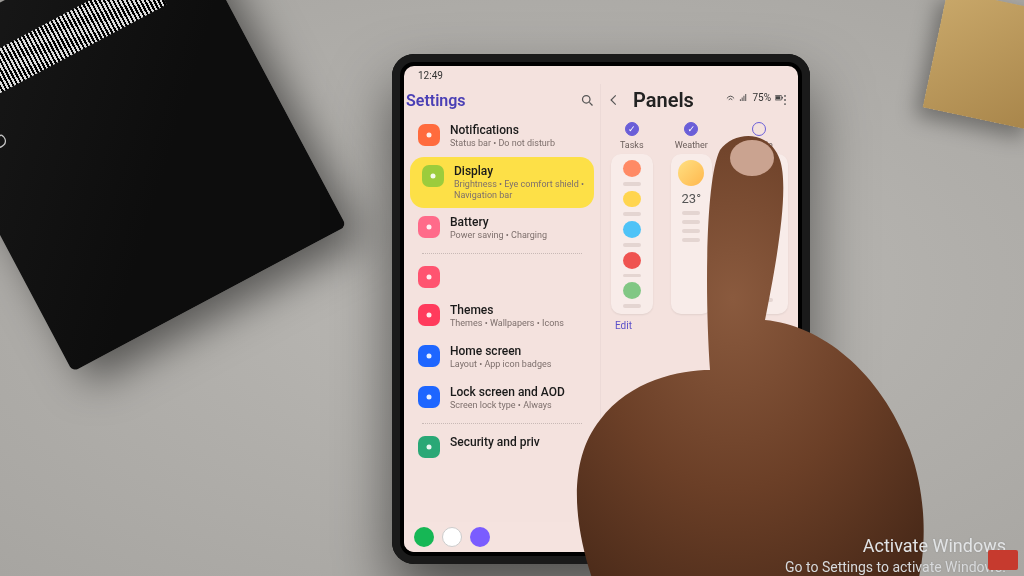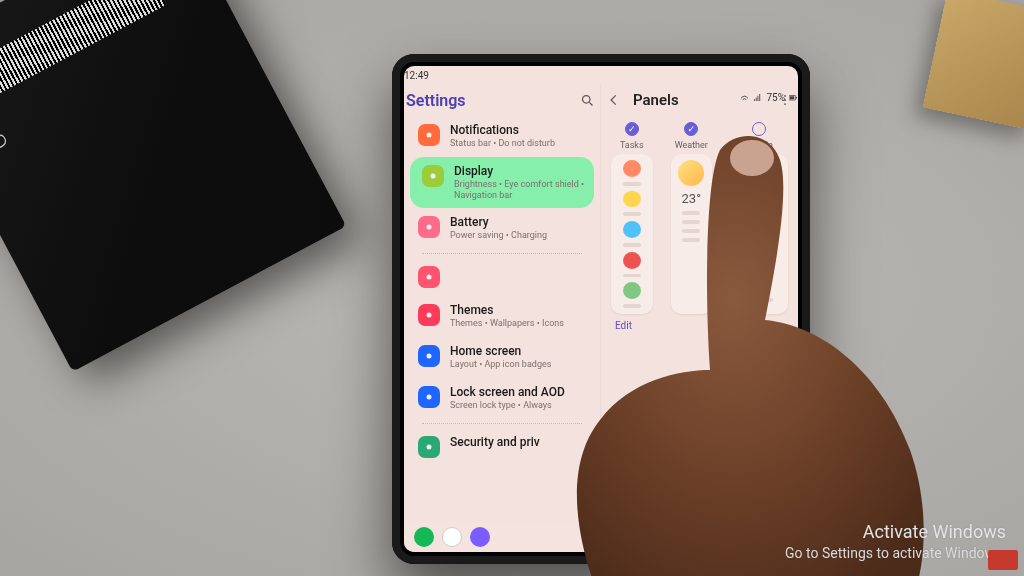--- a/index.html
+++ b/index.html
@@ -52,43 +52,43 @@
     width:100%; height:100%;
     background: #f4e2de; 
     border-radius: 10px;
     position:relative;
     overflow:hidden;
     display:flex; flex-direction:column;
   }
   
   .statusbar {
     height:18px; display:flex; align-items:center;
-    padding:0 0; font-size:10px; color:#333;
+    padding:0 14px; font-size:10px; color:#333;
     justify-content:space-between;
   }
   .statusbar .right { display:flex; gap:4px; align-items:center;margin-top:44px; }
   .sicon{ width:9px; height:9px; display:inline-block; }
   
   .panes { flex:1; display:flex; }
   .pane-left { width:50%; border-right:1px solid rgba(0,0,0,0.03);}
   .pane-right { width:50%; position:relative;}
   .pane-header {
     display:flex; align-items:center; height:32px; padding:0 2px; gap:8px;
   }
   .pane-header .title { font-size:16px; font-weight:600; color:#4a3fb5; flex:1;}
-  .pane-header .title-r { font-size:15px; font-weight:600; color:#222; flex:1;}
+  .pane-header .title-r { font-size:20px; font-weight:600; color:#222; flex:1;}
   .icon-btn { width:22px; height:22px; display:flex; align-items:center; justify-content:center; color:#555;}
   
   .list { padding:0 6px; }
   .row {
     display:flex; gap:10px; padding:7px 8px 8px 8px;
     border-radius:14px;
     align-items:flex-start;
   }
-  .row.selected { background:#86efac;padding-left:12px; }
+  .row.selected { background:#fde047;padding-left:12px; }
   .row .ic {
     width:22px; height:22px; border-radius:7px; flex:0 0 22px;
     display:flex; align-items:center; justify-content:center;
     margin-top:1px;
   }
   .row .txt .t { font-size:12px; color:#1a1a1a; font-weight:500;}
   .row .txt .s { font-size:9px; color:#7d6f6c; margin-top:1px; line-height:1.2;}
   .sep { height:0; border-top:1px dotted rgba(0,0,0,0.18); margin:4px 12px;}
   
   .panelrow { display:flex; gap:18px; padding:6px 10px 0 10px; }
@@ -121,21 +121,21 @@
   }
   .navbar .dot{ width:20px; height:20px; border-radius:50%; }
   
   .finger {
     position:absolute; left:540px; top:120px; width:440px; height:480px;
     pointer-events:none;
   }
   .finger svg{ width:100%; height:100%;}
   
   .wm {
-    position:absolute; right:18px; bottom:14px; text-align:right;
+    position:absolute; right:18px; bottom:0; text-align:right;
     color:#d8dadc; font-size:14px; line-height:1.3;
     text-shadow:0 0 2px rgba(0,0,0,0.15);
   }
   .wm .l1{ font-size:18px; color:#e2e4e6;}
   .badge{position:absolute; right:6px; bottom:6px; width:30px; height:20px;
     background:#c63a2e; border-radius:2px;}
 </style>
 </head>
 <body>
 

